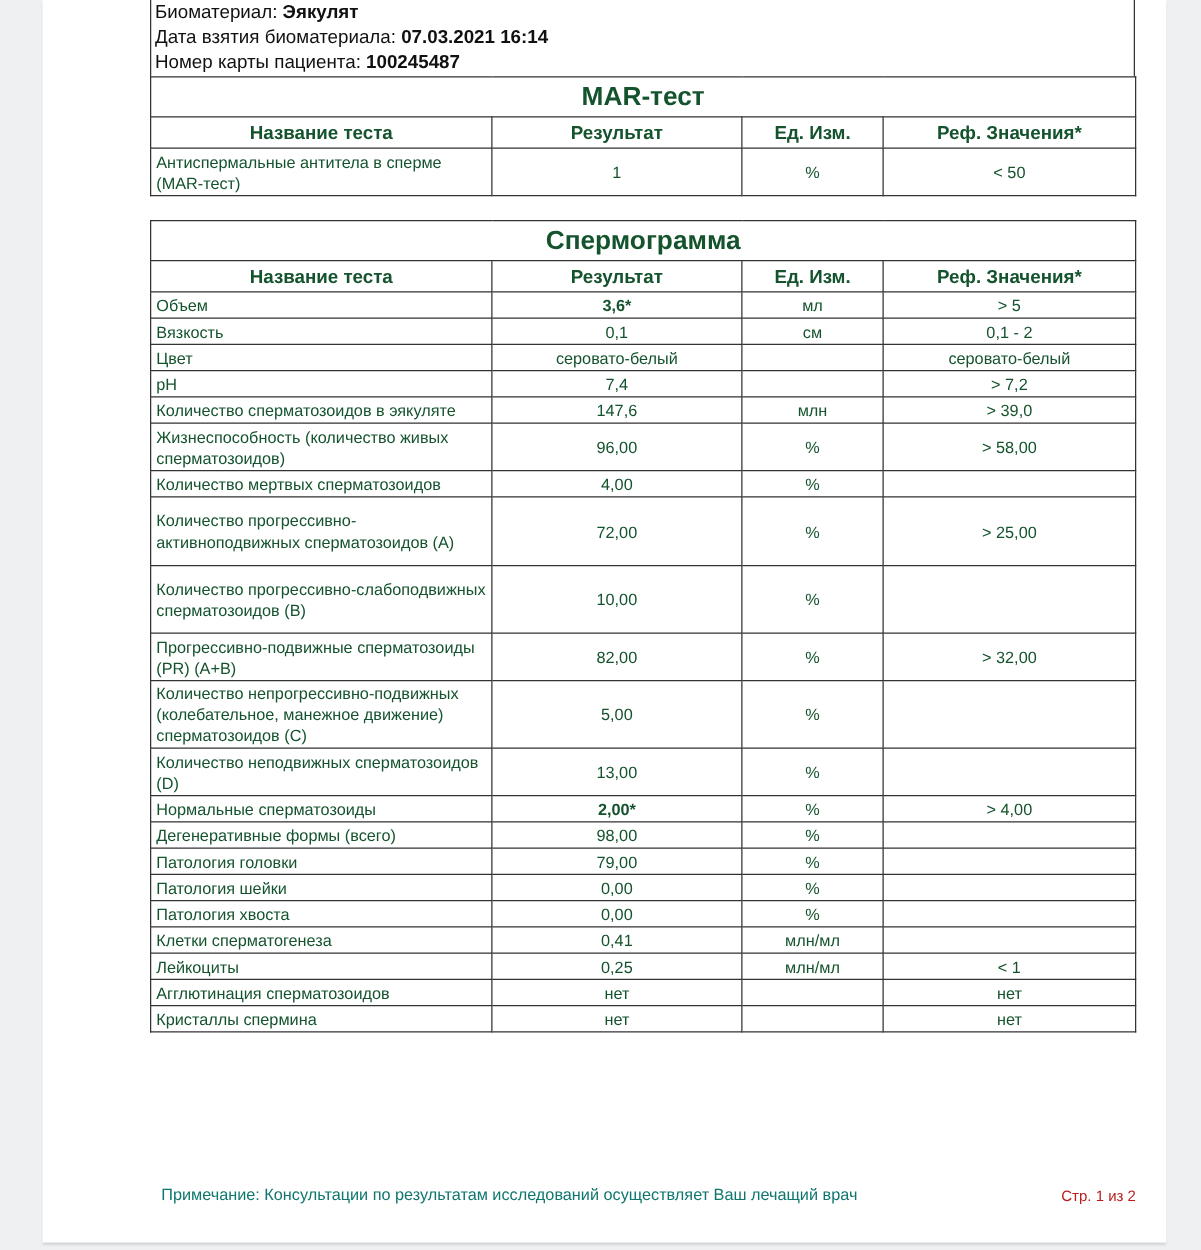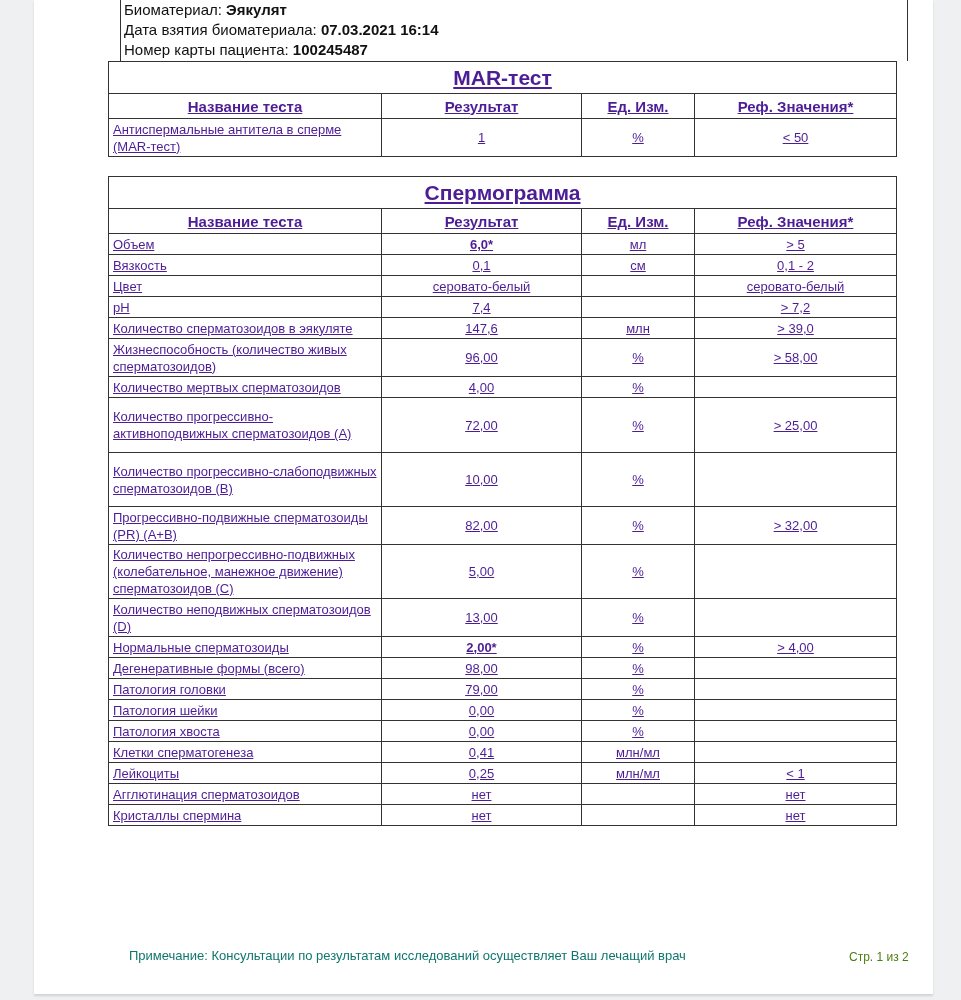--- a/index.html
+++ b/index.html
@@ -18,43 +18,43 @@
     position:absolute; left:86px; top:0; width:788px; height:61px;
     border-left:1.5px solid #333;
     border-right:1.5px solid #333;
     box-sizing:border-box;
   }
   .info-line {
     font-size:15px; color:#111; line-height:20px; padding-left:3px;
   }
   .info-line b { font-weight:bold; }
   table.rep {
-    position:absolute; left:74px; width:788px;
+    position:absolute; left:86px; width:788px;
     border-collapse:collapse; table-layout:fixed;
-    font-size:13px; color:#4c1d95;text-decoration:underline;
+    font-size:13px; color:#14532d;
   }
   table.rep td, table.rep th {
     border:1.5px solid #333;
     padding:0 4px;
     vertical-align:middle;
   }
   table.rep .title {
     text-align:center; font-weight:bold; font-size:21px;
   }
   table.rep th {
     font-weight:bold; font-size:15px; text-align:center; height:24px;
   }
   table.rep td.name { text-align:left; line-height:17px; }
   table.rep td.c { text-align:center; }
   table.rep td.b { font-weight:bold; }
   .footer-note {
     position:absolute; left:95px; top:948px; font-size:13px; color:#0f766e;
   }
   .footer-page {
-    position:absolute; left:815px; top:950px; font-size:12px; color:#4d7c0f;
+    position:absolute; left:815px; top:950px; font-size:12px; color:#b91c1c;
   }
 </style>
 </head>
 <body>
 
 <div class="page">
 
   <div class="header-info">
     <div class="info-line">
       <span>Биоматериал: </span><b>Эякулят</b>
@@ -105,21 +105,21 @@
       <td colspan="4" class="title">Спермограмма</td>
     </tr>
     <tr>
       <th>Название теста</th>
       <th>Результат</th>
       <th>Ед. Изм.</th>
       <th>Реф. Значения*</th>
     </tr>
     <tr style="height:21px;">
       <td class="name">Объем</td>
-      <td class="c b">6,0*</td>
+      <td class="c b">3,6*</td>
       <td class="c">мл</td>
       <td class="c">&gt; 5</td>
     </tr>
     <tr style="height:21px;">
       <td class="name">Вязкость</td>
       <td class="c">0,1</td>
       <td class="c">см</td>
       <td class="c">0,1 - 2</td>
     </tr>
     <tr style="height:21px;">

